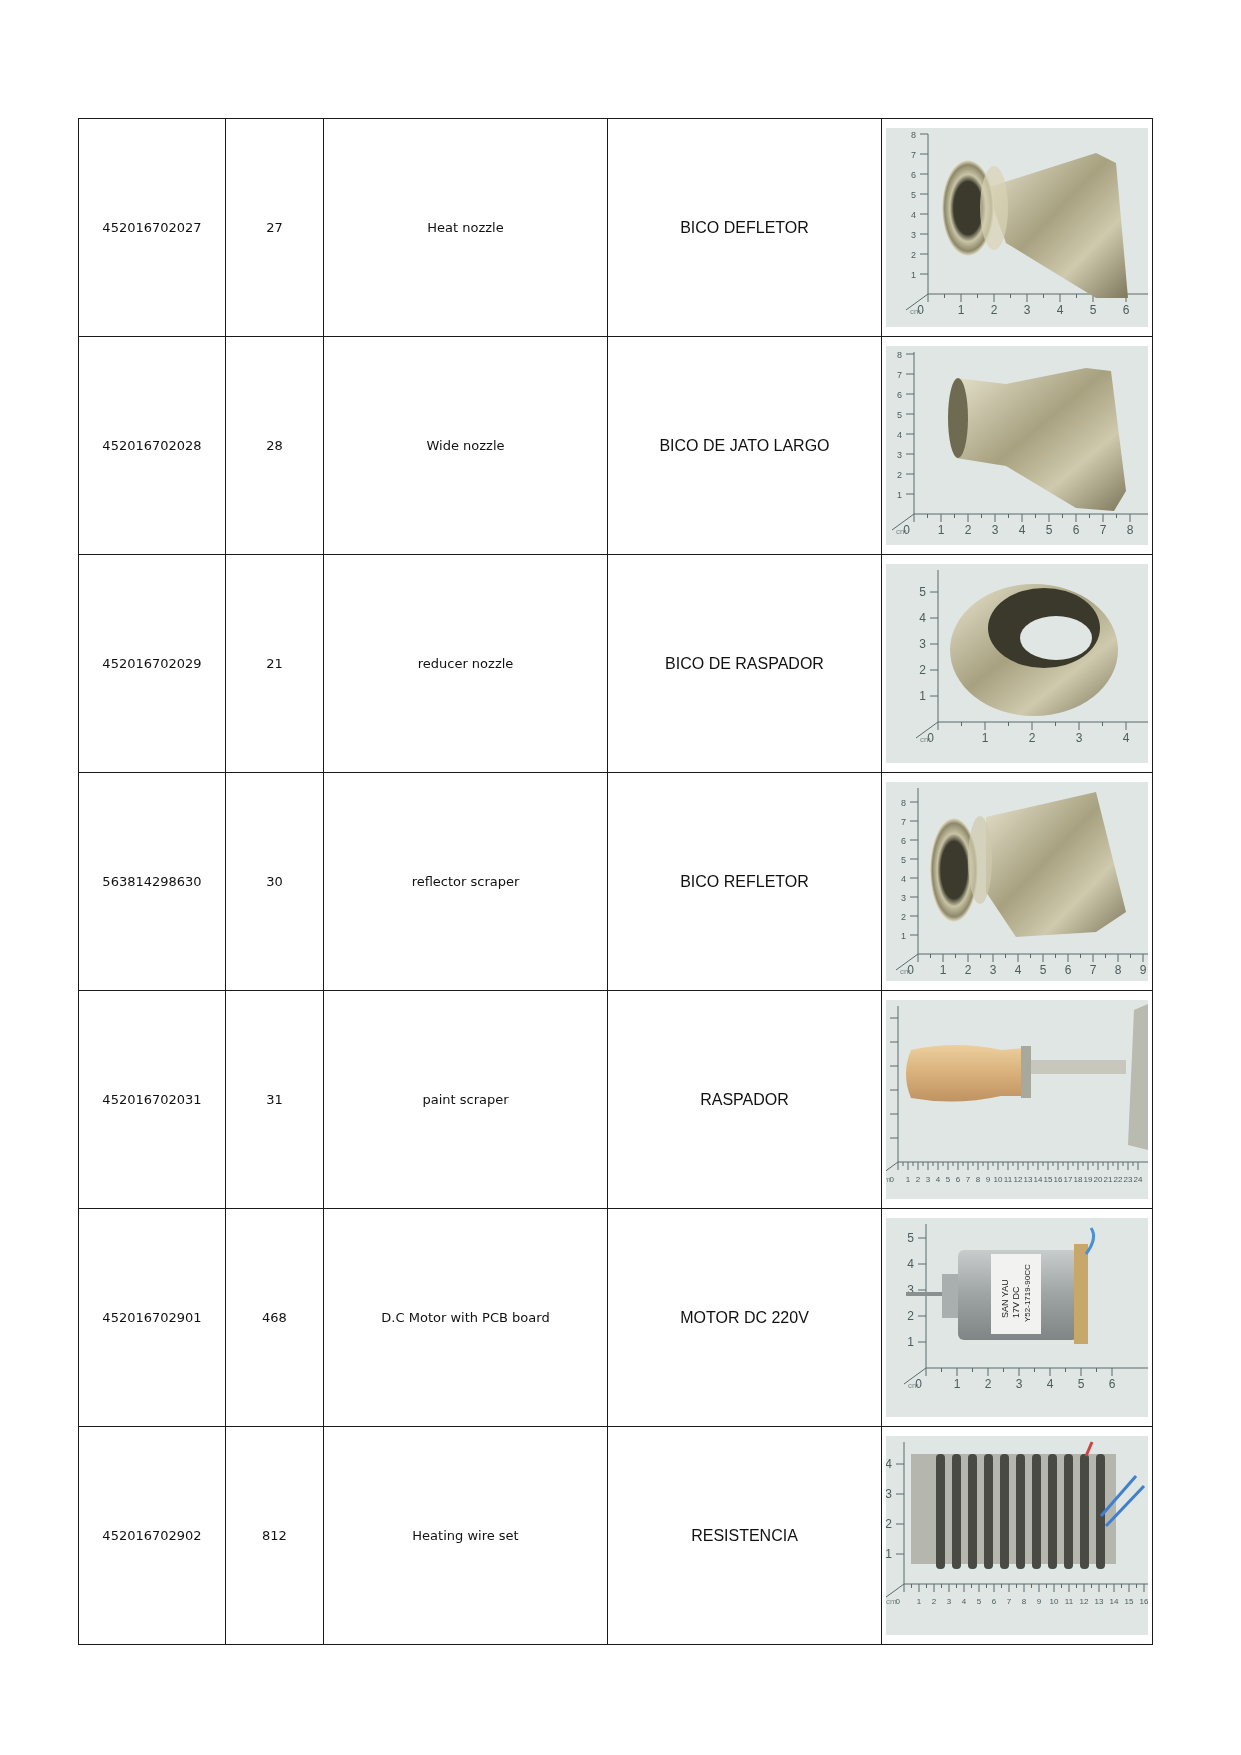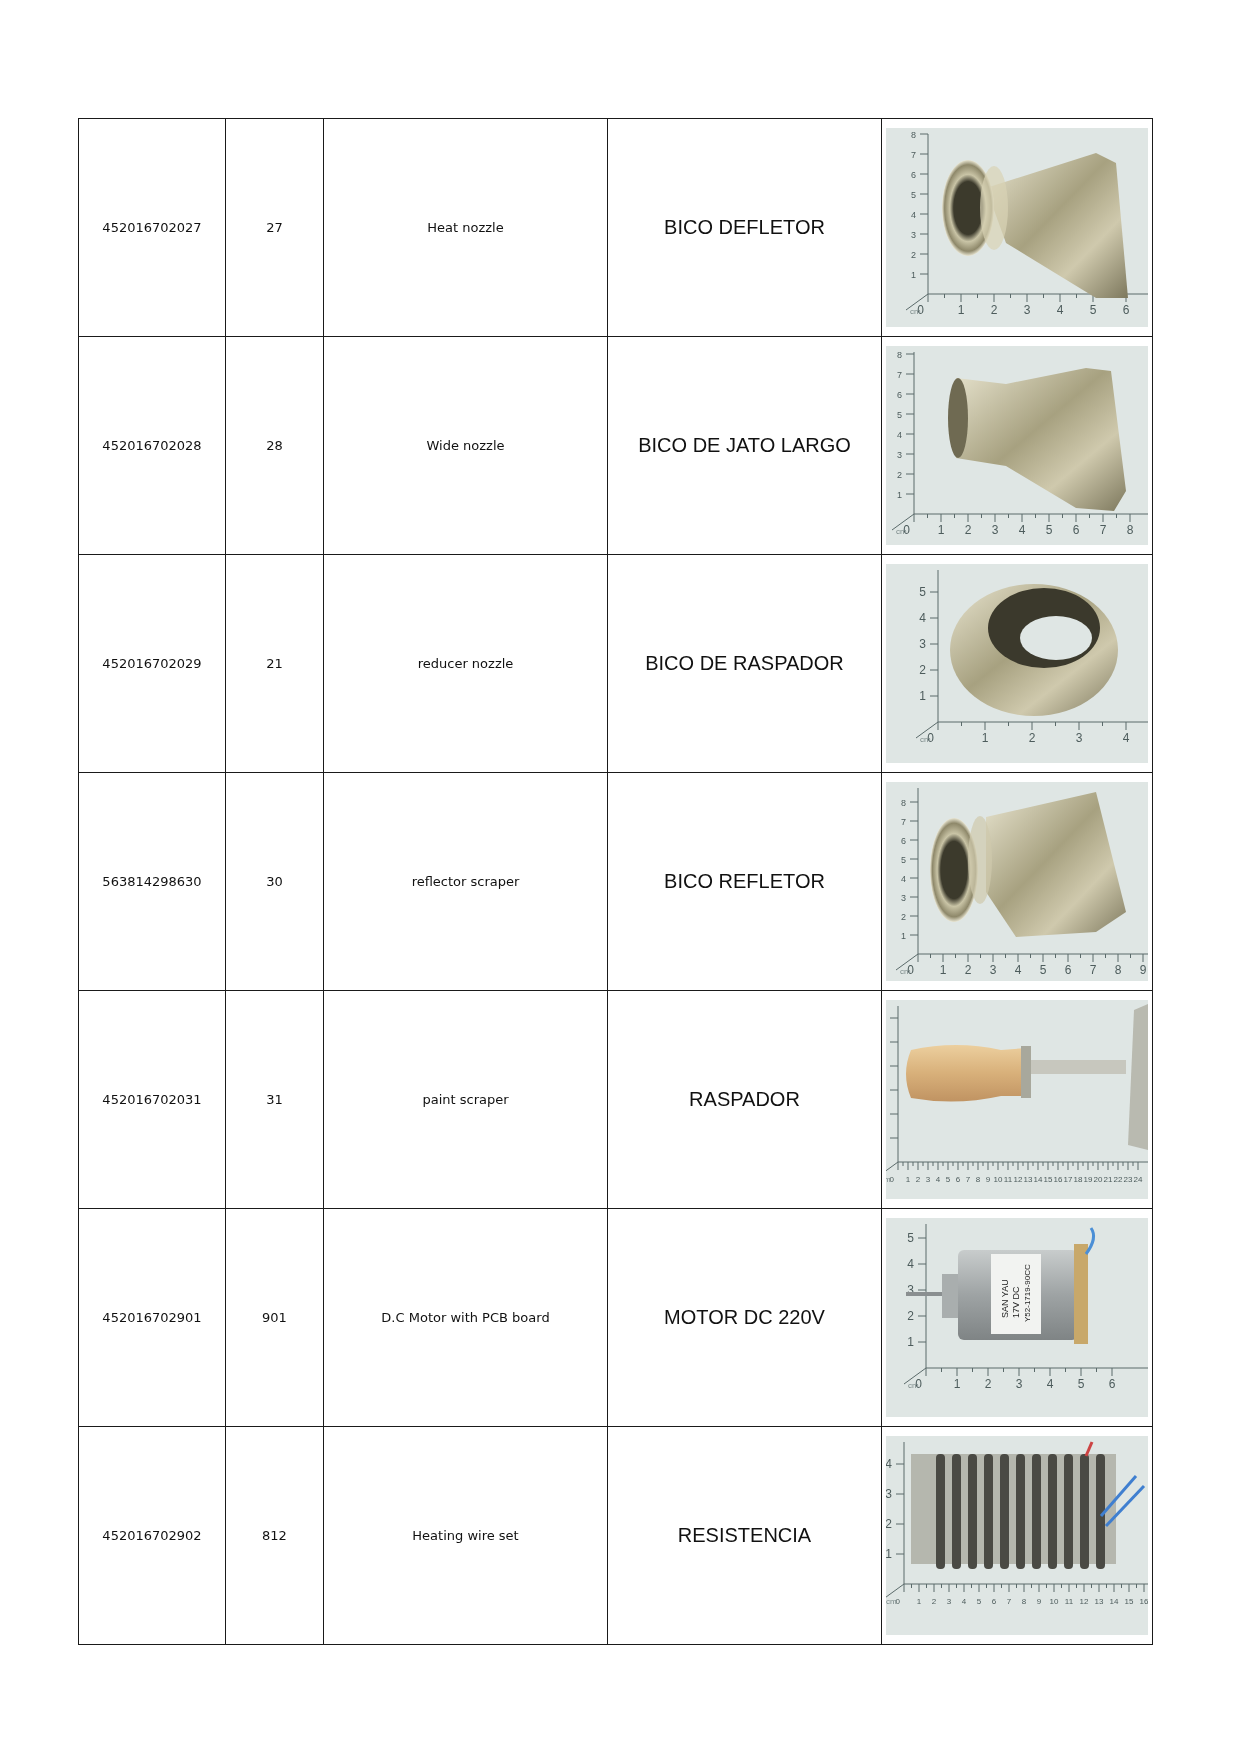--- a/index.html
+++ b/index.html
@@ -8,21 +8,21 @@
     position:absolute; left:78px; top:118px;
     width:1074px; height:1466px;
     border-collapse:collapse; table-layout:fixed;
   }
   .parts-table td {
     border:1.5px solid #1a1a1a;
     text-align:center; vertical-align:middle;
     padding:0; height:209px; color:#111;
   }
   .c-code, .c-ref, .c-en { font-family:"DejaVu Sans", sans-serif; font-size:13px; }
-  .c-pt { font-family:"Liberation Sans", sans-serif; font-size:20px; }
+  .c-pt { font-family:"Liberation Sans", sans-serif; font-size:16px; }
   .photo-cell { padding:4px !important; }
   .photo {
     width:262px; height:199px; margin:0 auto; position:relative;
     background:#dfe6e4; overflow:hidden;
   }
   .photo svg { display:block; width:100%; height:100%; }
 </style>
 </head>
 <body>
 
@@ -488,21 +488,21 @@
               <path d="M25 50 Q70 40 115 50 L140 48 L140 96 L115 96 Q70 106 25 98 Q15 74 25 50 Z" fill="url(#wood4)"></path>
        <rect x="140" y="60" width="100" height="14" fill="#c7c7be"></rect>
        <rect x="135" y="46" width="10" height="52" fill="#a8a89c"></rect>
        <path d="M248 10 L262 4 L262 150 L242 145 Z" fill="#b9bab0"></path>
             </svg>
           </div>
     </td>
       </tr>
       <tr>
     <td class="c-code">452016702901</td>
-    <td class="c-ref">901</td>
+    <td class="c-ref">468</td>
     <td class="c-en">D.C Motor with PCB board</td>
     <td class="c-pt">MOTOR DC 220V</td>
     <td class="photo-cell">
       <div class="photo">
             <svg viewBox="0 0 262 199" xmlns="http://www.w3.org/2000/svg">
               <defs>
     <linearGradient id="metal5" x1="0" y1="0" x2="1" y2="1">
       <stop offset="0" stop-color="#e8e4cf"></stop>
                   <stop offset="0.45" stop-color="#a7a180"></stop>
       <stop offset="0.7" stop-color="#cfc9ad"></stop>

